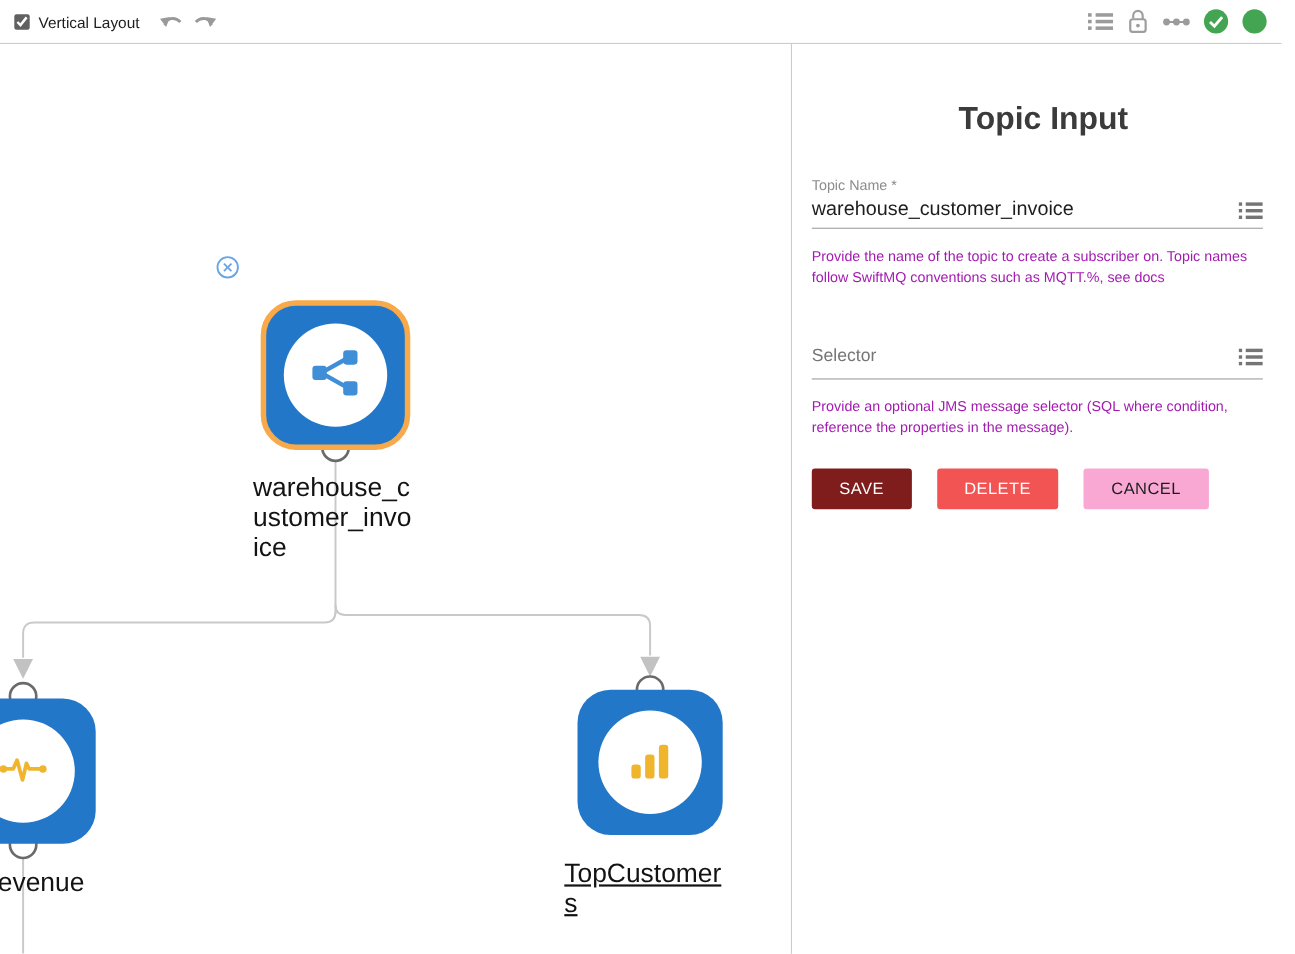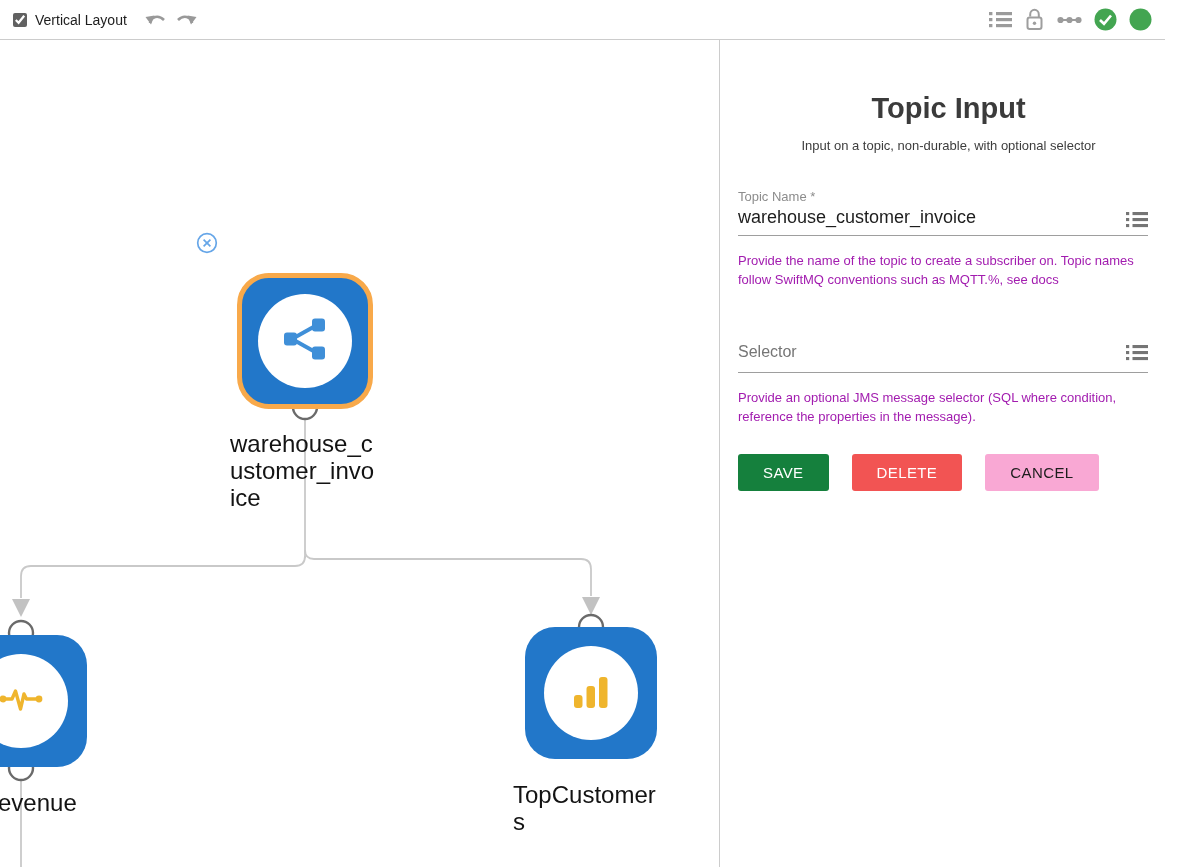--- a/index.html
+++ b/index.html
@@ -26,21 +26,21 @@
   .node .disc { width:94px; height:94px; background:#fff; border-radius:50%;
     display:flex; align-items:center; justify-content:center; }
   .node-1 { left:237px; top:233px; width:136px; height:136px; border:5px solid #F8A94A; border-radius:32px; }
   .node-2 { left:-45px; top:595px; width:132px; height:132px; border-radius:30px; }
   .node-3 { left:525px; top:587px; width:132px; height:132px; border-radius:30px; }
 
   .node-label { position:absolute; font-size:24px; line-height:27px; color:#131313;
     width:146px; word-break:break-all; text-align:left; }
   .label-1 { left:230px; top:390px; }
   .label-2 { left:-2px; top:749px; width:120px; }
-  .label-3 { left:513px; top:741px; }
+  .label-3 { left:513px; top:741px;text-decoration:underline; }
 
   .delete-x { position:absolute; left:196px; top:192px; cursor:pointer; }
 
   
   .panel { position:absolute; left:720px; top:40px; width:457px; height:827px; background:#fff; }
   .panel-title { margin-top:52px; text-align:center; font-size:29px; font-weight:700; color:#3b3b3b; }
   .panel-subtitle { margin-top:13px; text-align:center; font-size:13px; color:#3d3d3d; }
   .panel-body { padding:0 29px 0 18px; }
 
   .field { margin-top:36px; }
@@ -52,21 +52,21 @@
 
   .selector-field { margin-top:54px; }
   .selector-row { display:flex; align-items:center; justify-content:space-between;
     border-bottom:1px solid #9e9e9e; padding-bottom:11px; }
   .selector-placeholder { font-size:16px; color:#757575; }
 
   .btn-row { margin-top:28px; display:flex; gap:23px; }
   .btn { height:37px; padding:0 25px; border:none; border-radius:3px; font-size:15px;
     font-weight:500; letter-spacing:.4px; cursor:pointer;
     font-family:"Liberation Sans","DejaVu Sans",sans-serif; }
-  .btn-save { background:#15803d; color:#fff; }
+  .btn-save { background:#7f1d1d; color:#fff; }
   .btn-delete { background:#F25453; color:#fff; }
   .btn-cancel { background:#f9a8d4; color:#1d1d1d; }
 </style>
 </head>
 <body>
 
 <div class="toolbar">
   <div class="toolbar-left">
     <input type="checkbox" checked="" aria-label="Vertical Layout" style="">
     <span class="vl-label">Vertical Layout</span>
@@ -201,21 +201,20 @@
           </g>
         </svg>
       </span>
     </div>
   </div>
   <div class="node-label label-3">TopCustomers</div>
 </div>
 
 <div class="panel">
   <div class="panel-title">Topic Input</div>
-  <div class="panel-subtitle">Input on a topic, non-durable, with optional selector</div>
 
   <div class="panel-body">
     <div class="field">
       <div class="field-label">Topic Name *</div>
       <div class="field-row">
         <span class="field-value">warehouse_customer_invoice</span>
         <span class="tb-icon">
           <svg width="22" height="17" viewBox="0 0 22 17">
             <g fill="#757575">
               <rect x="0" y="1" width="3.2" height="3.1"></rect>

